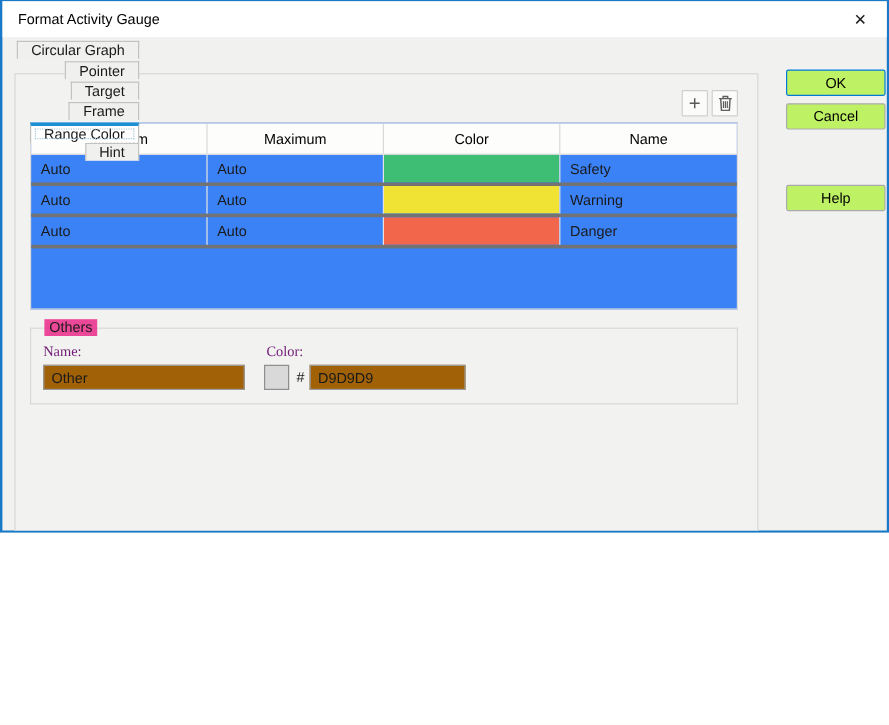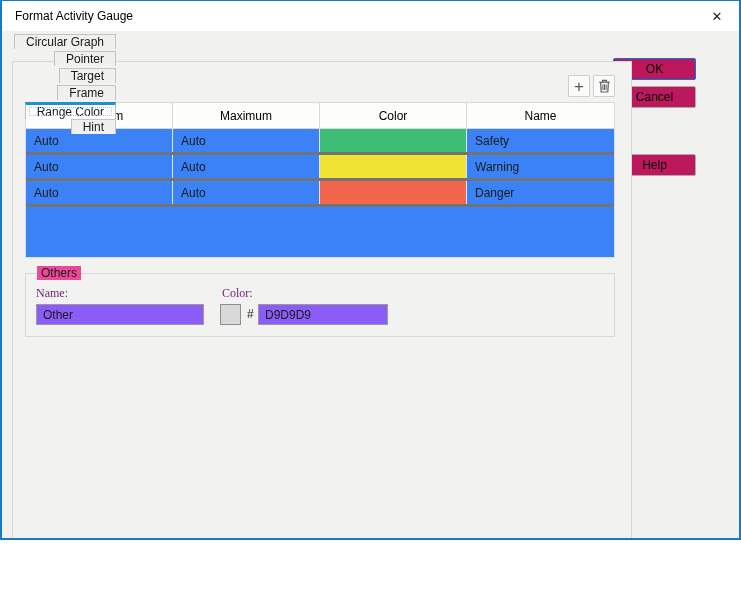--- a/index.html
+++ b/index.html
@@ -6,21 +6,21 @@
   html, body { margin: 0; padding: 0; }
   body {
     font-family: "Liberation Sans", sans-serif;
     font-size: 12px;
     color: #1a1a1a;
     background: #ffffff;
   }
   .window {
     position: relative;
     width: 741px;
-    height: 540px;
+    height: 444px;
     background: #F1F2EF;
     border: 2px solid #1779C8;
     border-top-width: 1px;
     overflow: hidden;
   }
   
   .titlebar {
     position: absolute; left: 0; top: 0; right: 0; height: 30px;
     background: #FFFFFF;
   }
@@ -98,35 +98,35 @@
   }
   .group-legend {
     position: absolute; top: -8px; left: 11px;
     background: #ec4899; padding: 0 4px; color: #1a1a1a;
   }
   .field-label { position: absolute; top: 12px; color: #701a75; font-family: Liberation Serif, serif; }
   .label-name { left: 10px; }
   .label-color { left: 196px; }
   .text-input {
     position: absolute; top: 30px; height: 21px;
-    border: 1px solid #9A9A9A; background: #8b5cf6;
+    border: 1px solid #9A9A9A; background: #a16207;
     font-family: "Liberation Sans", sans-serif; font-size: 12px; color: #1a1a1a;
     padding: 0 0 0 6px; margin: 0; outline: none;
   }
   .input-name { left: 10px; width: 168px; }
   .input-hex { left: 232px; width: 130px; }
   .color-swatch {
     position: absolute; left: 194px; top: 30px; width: 21px; height: 21px;
     border: 1px solid #8F8F8F;
   }
   .hash-label { position: absolute; left: 221px; top: 33px; color: #1a1a1a; }
   
   .dlg-btn {
-    position: absolute; left: 611px; width: 83px; height: 22px;
-    background: #be185d; border: 1px solid #ABABAB; border-radius: 2px;
+    position: absolute; left: 653px; width: 83px; height: 22px;
+    background: #bef264; border: 1px solid #ABABAB; border-radius: 2px;
     font-family: "Liberation Sans", sans-serif; font-size: 12px; color: #000;
     display: flex; align-items: center; justify-content: center;
     padding: 0; cursor: default;
   }
   .btn-ok     { top: 57px;  border-color: #0078D7; }
   .btn-cancel { top: 85px;  }
   .btn-apply  { top: 113px; }
   .btn-help   { top: 153px; }
 </style>
 </head>

